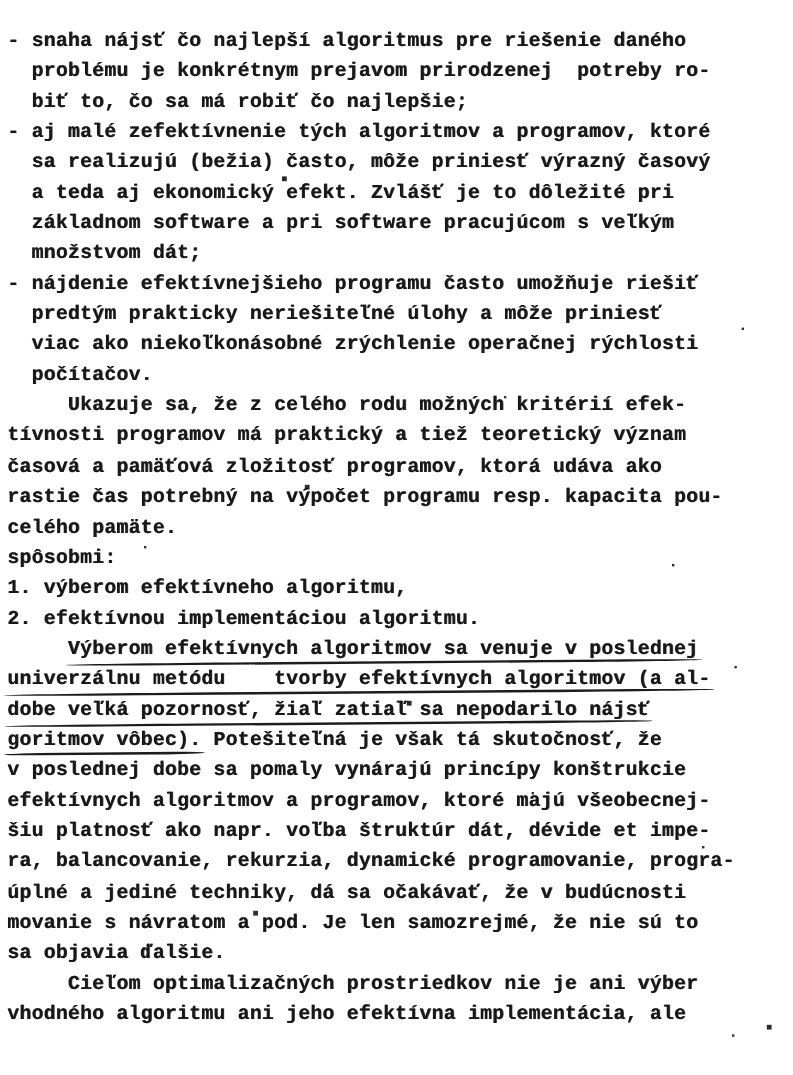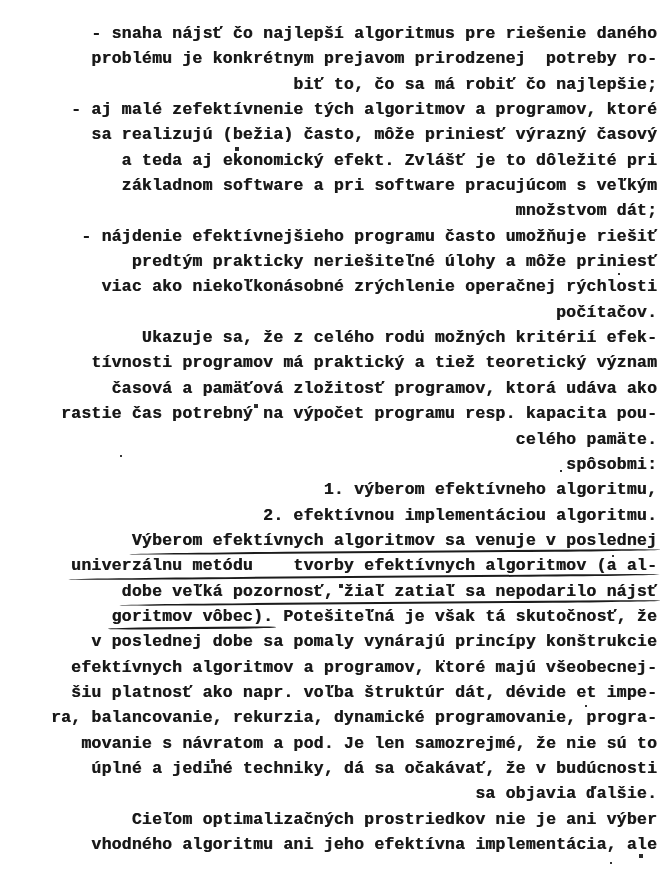--- a/index.html
+++ b/index.html
@@ -24,21 +24,20 @@
     letter-spacing: 0.2px;
   }
   .text-block {
     filter: blur(0.25px);
     text-shadow: 0.5px 0 0 rgba(10,10,10,0.75);
   }
   .line {
     white-space: pre;
     height: 25.35px;
     line-height: 25.35px;
-    text-align: right;
   }
   
   .u {
     position: relative;
     display: inline-block;
   }
   .u::after {
     content: "";
     position: absolute;
     left: -3px;
@@ -98,19 +97,19 @@
       <div class="line"><span>1. výberom efektívneho algoritmu,</span></div>
       <div class="line"><span>2. efektívnou implementáciou algoritmu.</span></div>
       <div class="line"><span>     </span><span class="u">Výberom efektívnych algoritmov sa venuje v poslednej</span></div>
       <div class="line"><span class="u">univerzálnu metódu    tvorby efektívnych algoritmov (a al-</span></div>
       <div class="line"><span class="u">dobe veľká pozornosť, žiaľ zatiaľ sa nepodarilo nájsť</span></div>
       <div class="line"><span class="u">goritmov vôbec).</span><span> Potešiteľná je však tá skutočnosť, že</span></div>
       <div class="line"><span>v poslednej dobe sa pomaly vynárajú princípy konštrukcie</span></div>
       <div class="line"><span>efektívnych algoritmov a programov, ktoré majú všeobecnej-</span></div>
       <div class="line"><span>šiu platnosť ako napr. voľba štruktúr dát, dévide et impe-</span></div>
       <div class="line"><span>ra, balancovanie, rekurzia, dynamické programovanie, progra-</span></div>
+      <div class="line"><span>úplné a jediné techniky, dá sa očakávať, že v budúcnosti</span></div>
       <div class="line"><span>movanie s návratom a pod. Je len samozrejmé, že nie sú to</span></div>
-      <div class="line"><span>úplné a jediné techniky, dá sa očakávať, že v budúcnosti</span></div>
       <div class="line"><span>sa objavia ďalšie.</span></div>
       <div class="line"><span>     Cieľom optimalizačných prostriedkov nie je ani výber</span></div>
       <div class="line"><span>vhodného algoritmu ani jeho efektívna implementácia, ale</span></div>
     </div>
 </div>
 
 </body></html>

